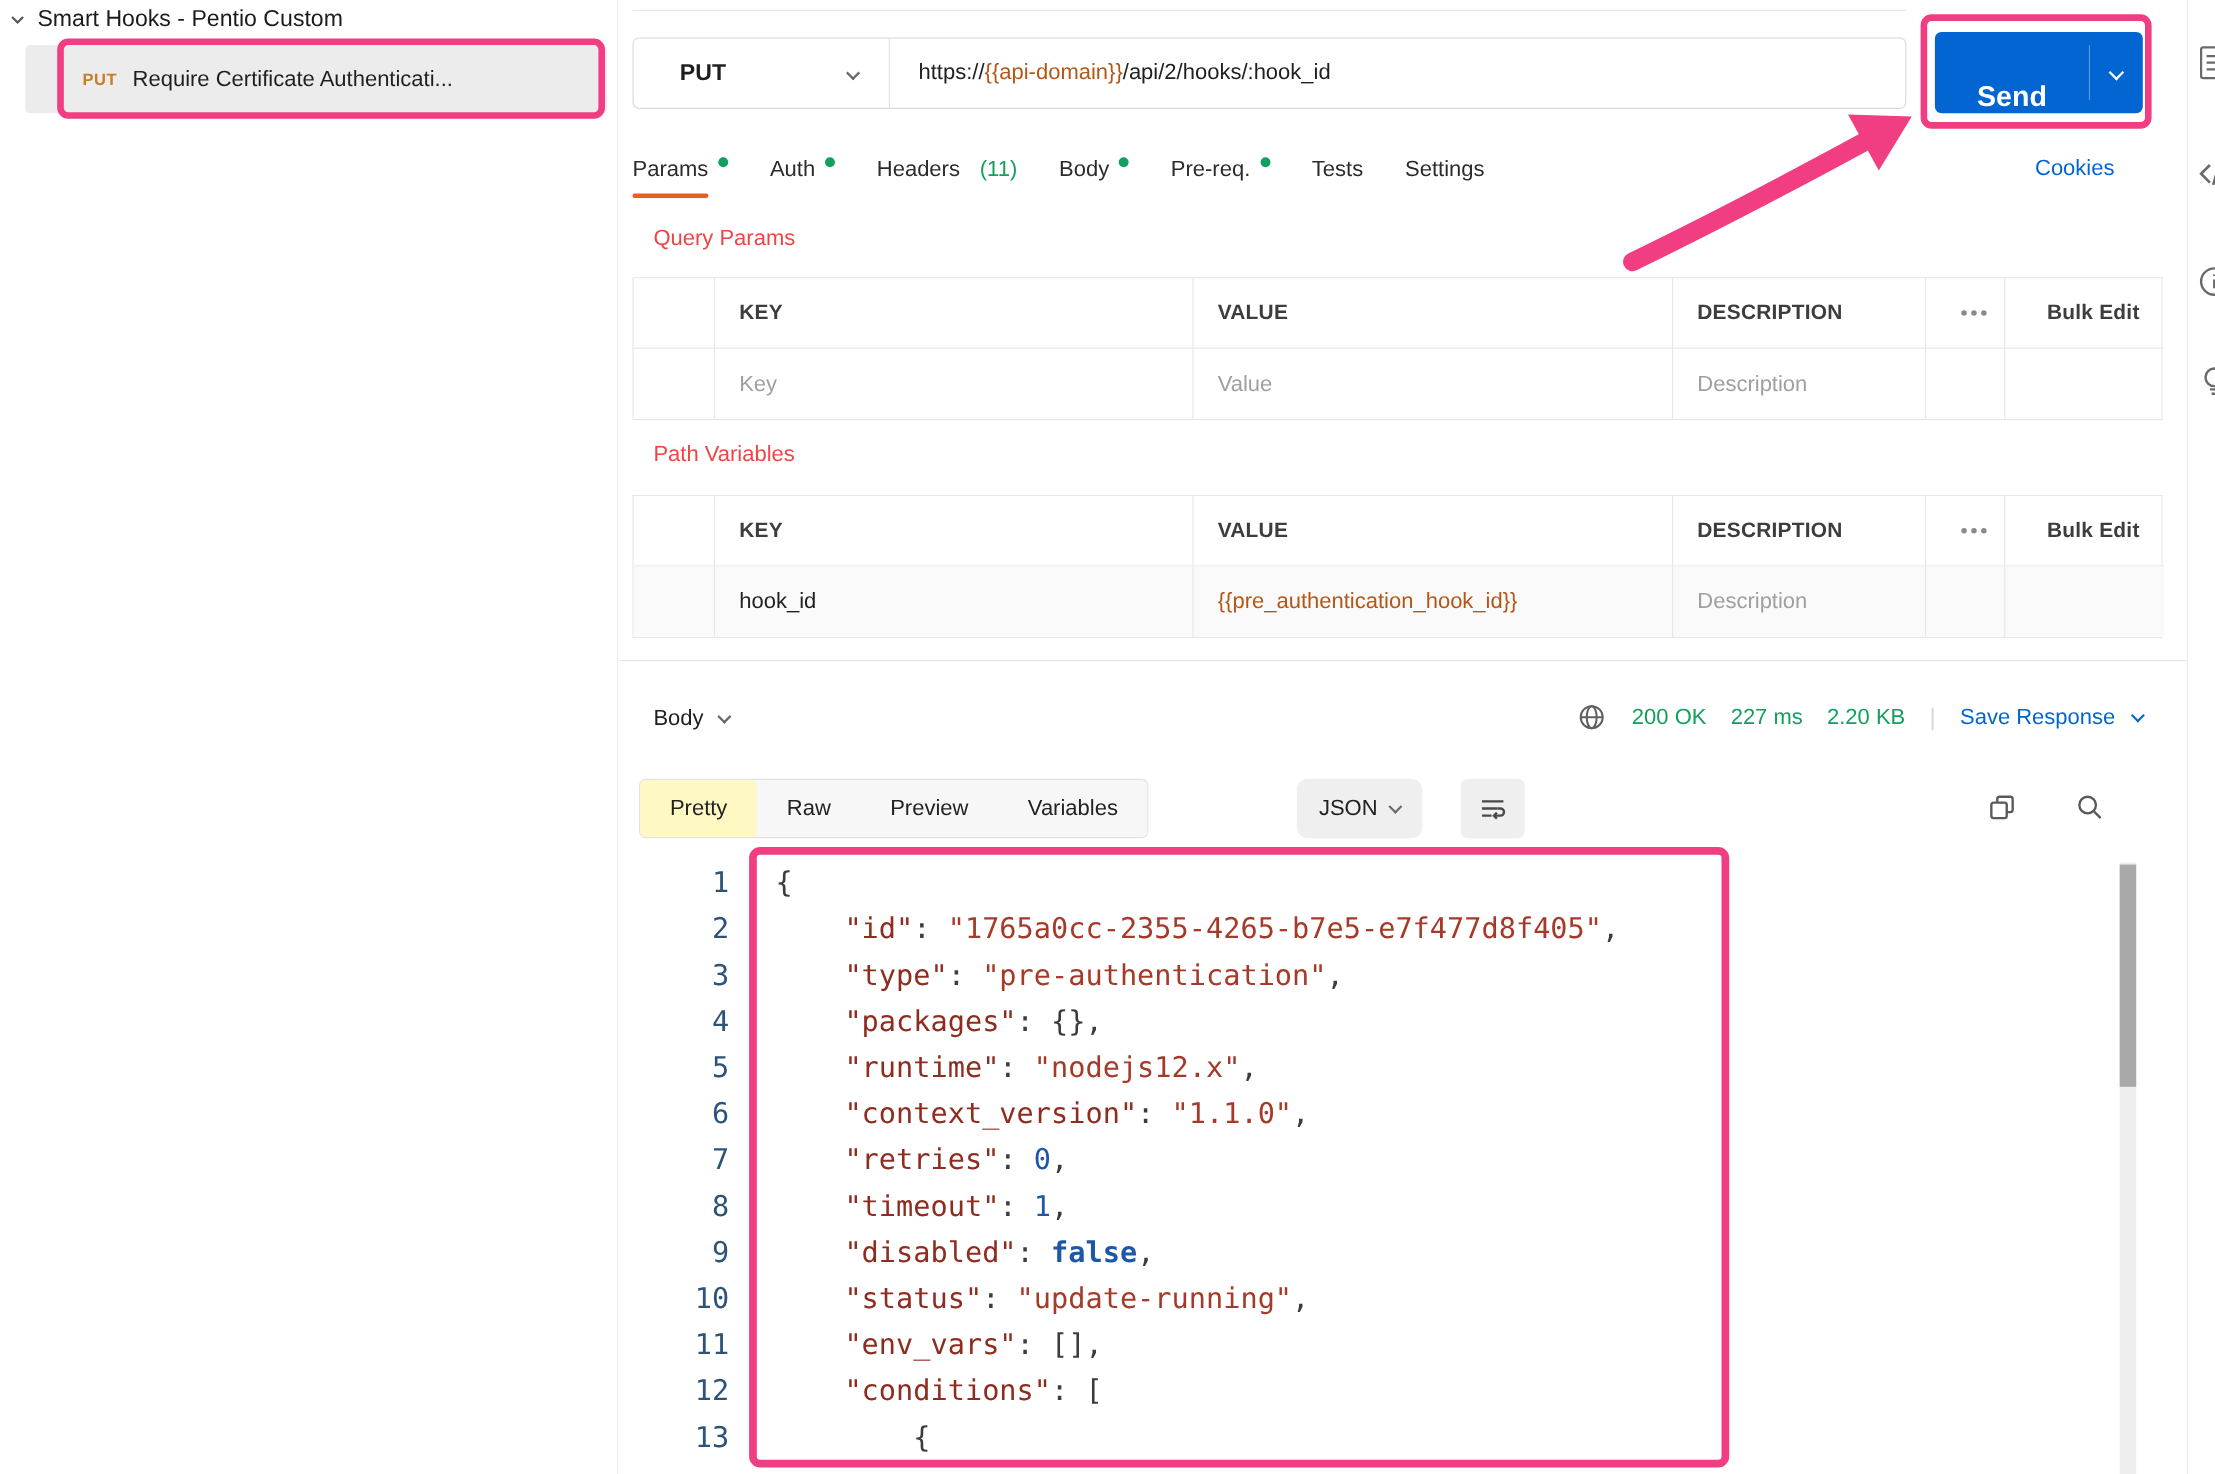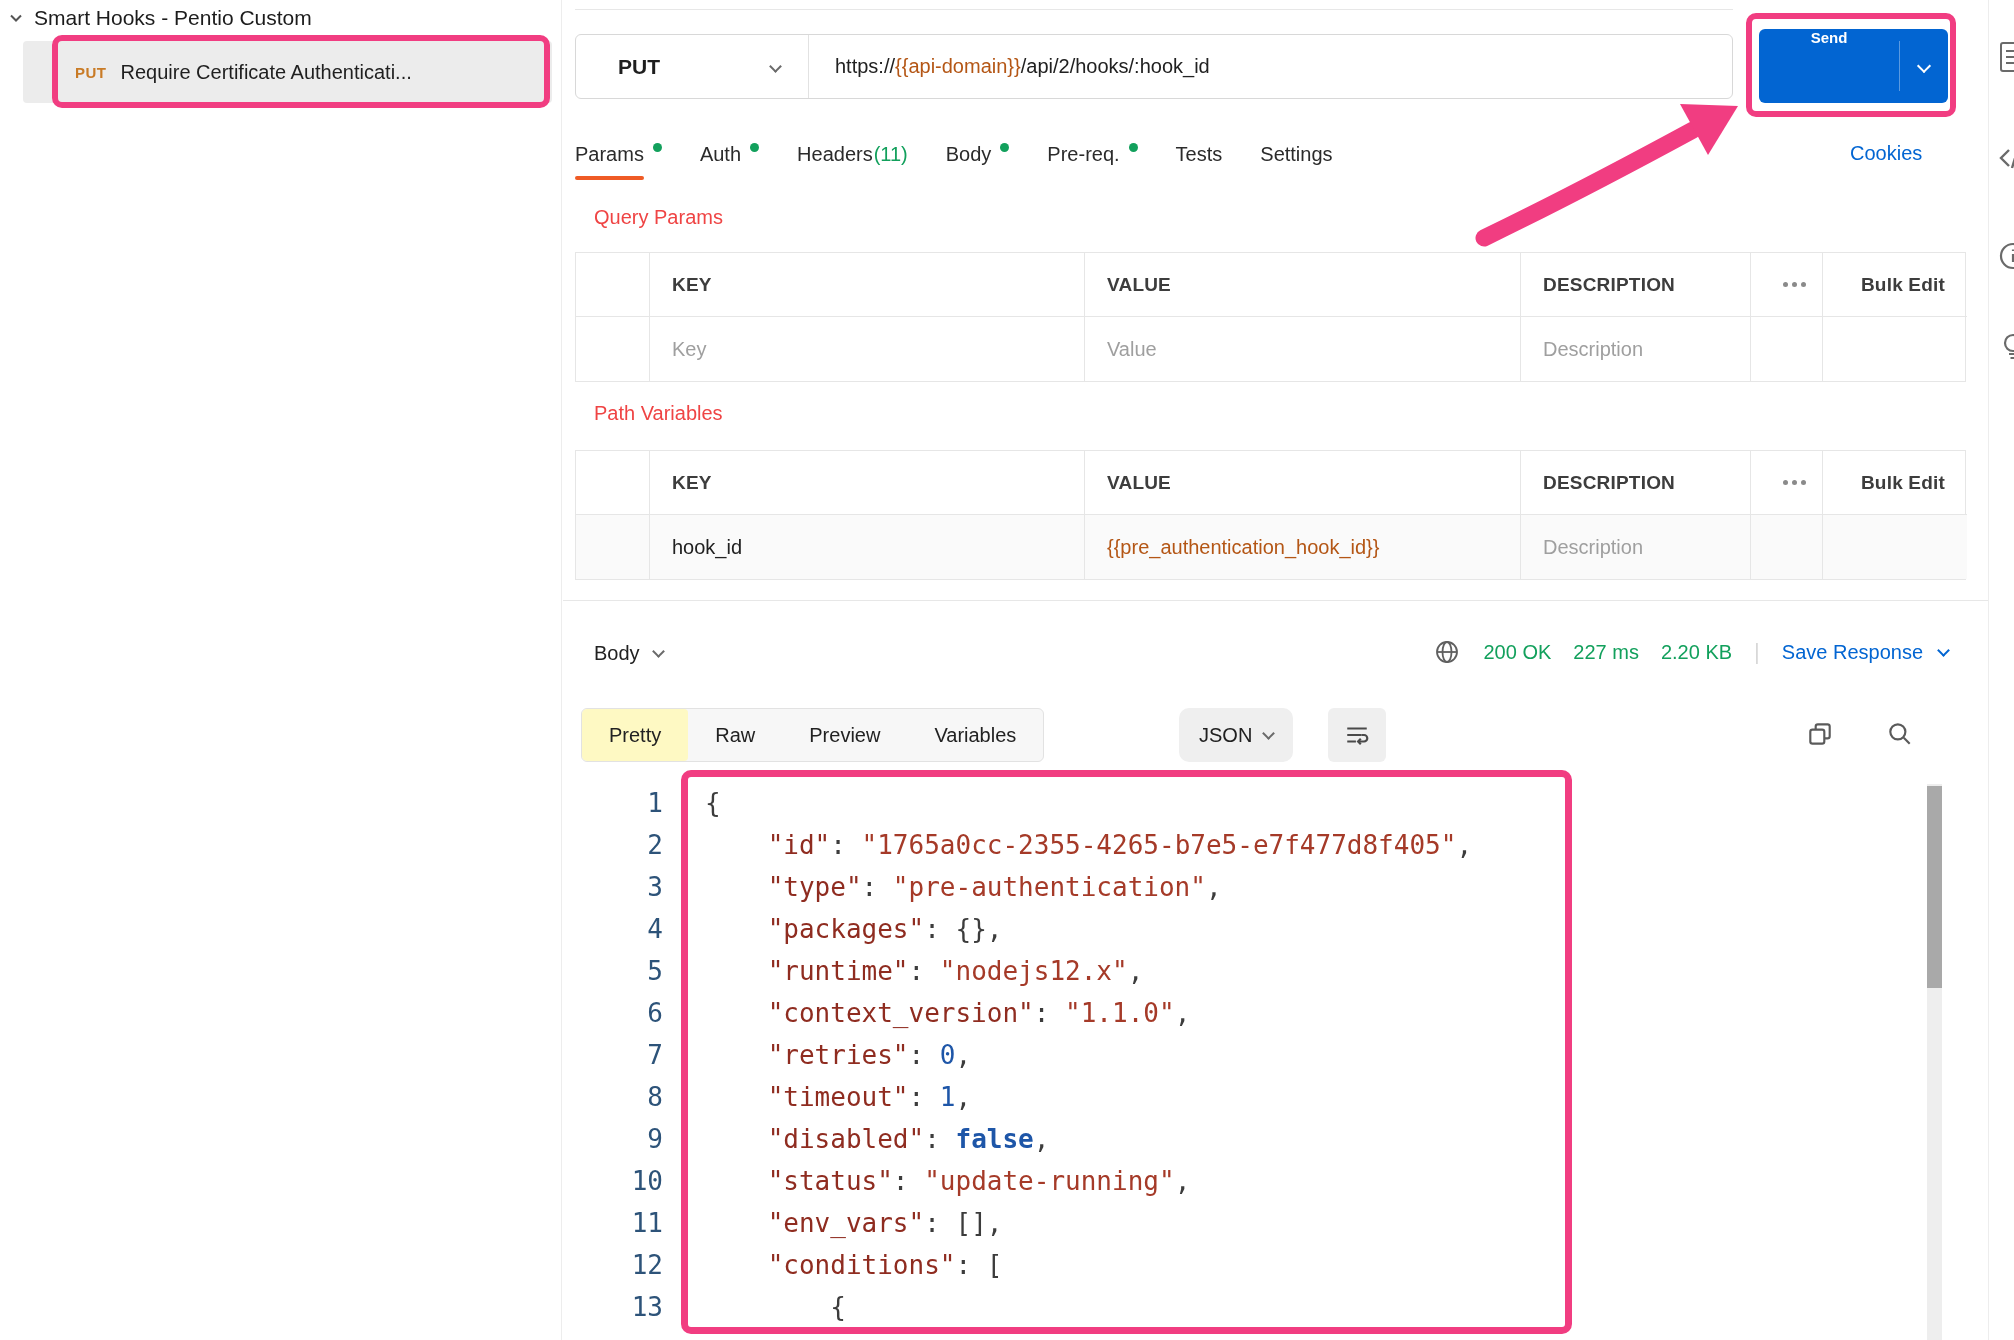--- a/index.html
+++ b/index.html
@@ -20,31 +20,31 @@
   
   #top-hairline{position:absolute;left:575px;top:9px;width:1158px;height:1px;background:#e7e7e7}
   #url-editor{position:absolute;left:575px;top:34px;width:1158px;height:65px;border:1px solid #d8d8d8;border-radius:6px;display:flex;align-items:stretch;background:#fff}
   #method-box{width:232px;display:flex;align-items:center;padding-left:42px;cursor:pointer}
   #method-label{font-size:21px;font-weight:600;color:#1e1e1e}
   #method-box .chev{margin-left:auto;margin-right:28px}
   #url-divider{width:1px;background:#e2e2e2}
   #url-input{flex:1;display:flex;align-items:center;padding-left:26px;font-size:20px;white-space:nowrap;cursor:text}
   .url-var{color:var(--orange,#b45615)}
   #send-wrap{position:absolute;left:1759px;top:29px;width:189px;height:74px;background:var(--blue,#0265d2);border-radius:6px;display:flex;z-index:3;cursor:pointer}
-  #send-main{flex:1;display:flex;align-items:flex-start;justify-content:center;font-size:15px;font-weight:600;color:#fff}
+  #send-main{flex:1;display:flex;align-items:flex-end;justify-content:center;font-size:26px;font-weight:600;color:#fff}
   #send-divider{width:1px;background:rgba(255,255,255,.35);margin:12px 0}
   #send-caret{width:48px;display:flex;align-items:center;justify-content:center}
   #send-pink{left:1746px;top:13px;width:210px;height:104px}
 
   
   #tabs-row{position:absolute;left:575px;top:139px;display:flex;gap:38px;align-items:flex-start;font-size:20px;color:#2b2b2b;height:32px}
   .tab{display:flex;align-items:center;cursor:pointer;position:relative;line-height:30px}
   .tab .dot{width:9px;height:9px;border-radius:50%;background:var(--green,#12a05c);display:inline-block;margin-left:9px;position:relative;top:-7px}
   .tab.active::after{content:"";position:absolute;left:0;bottom:-11px;height:4px;width:calc(100% - 18px);background:var(--tab-orange,#ef5b25);border-radius:2px}
-  .tab .count{color:var(--green,#12a05c);margin-left:1px}
+  .tab .count{color:var(--green,#12a05c);margin-left:18px}
   #cookies-link{position:absolute;left:1850px;top:142px;font-size:20px;font-weight:500;color:var(--blue,#0265d2);cursor:pointer}
 
   
   .section-title{position:absolute;left:594px;font-size:20px;font-weight:400;color:#ef4444}
   .ptable{position:absolute;left:575px;width:1391px;display:grid;grid-template-columns:73px 435px 436px 230px 72px 145px;border:1px solid #e6e6e6;background:#fff}
   .cell{height:64px;display:flex;align-items:center;border-left:1px solid #e6e6e6;padding-left:22px;overflow:hidden}
   .cell:nth-child(6n+1){border-left:none;padding-left:0}
   .cell.h{border-bottom:1px solid #e6e6e6;font-size:19px;font-weight:700;color:#3d3d3d;letter-spacing:.2px}
   .cell.c-center{justify-content:center;padding-left:16px}
   .cell input{border:none;outline:none;width:100%;background:transparent;font-family:"Liberation Sans",sans-serif;font-size:20px;color:#212121}

